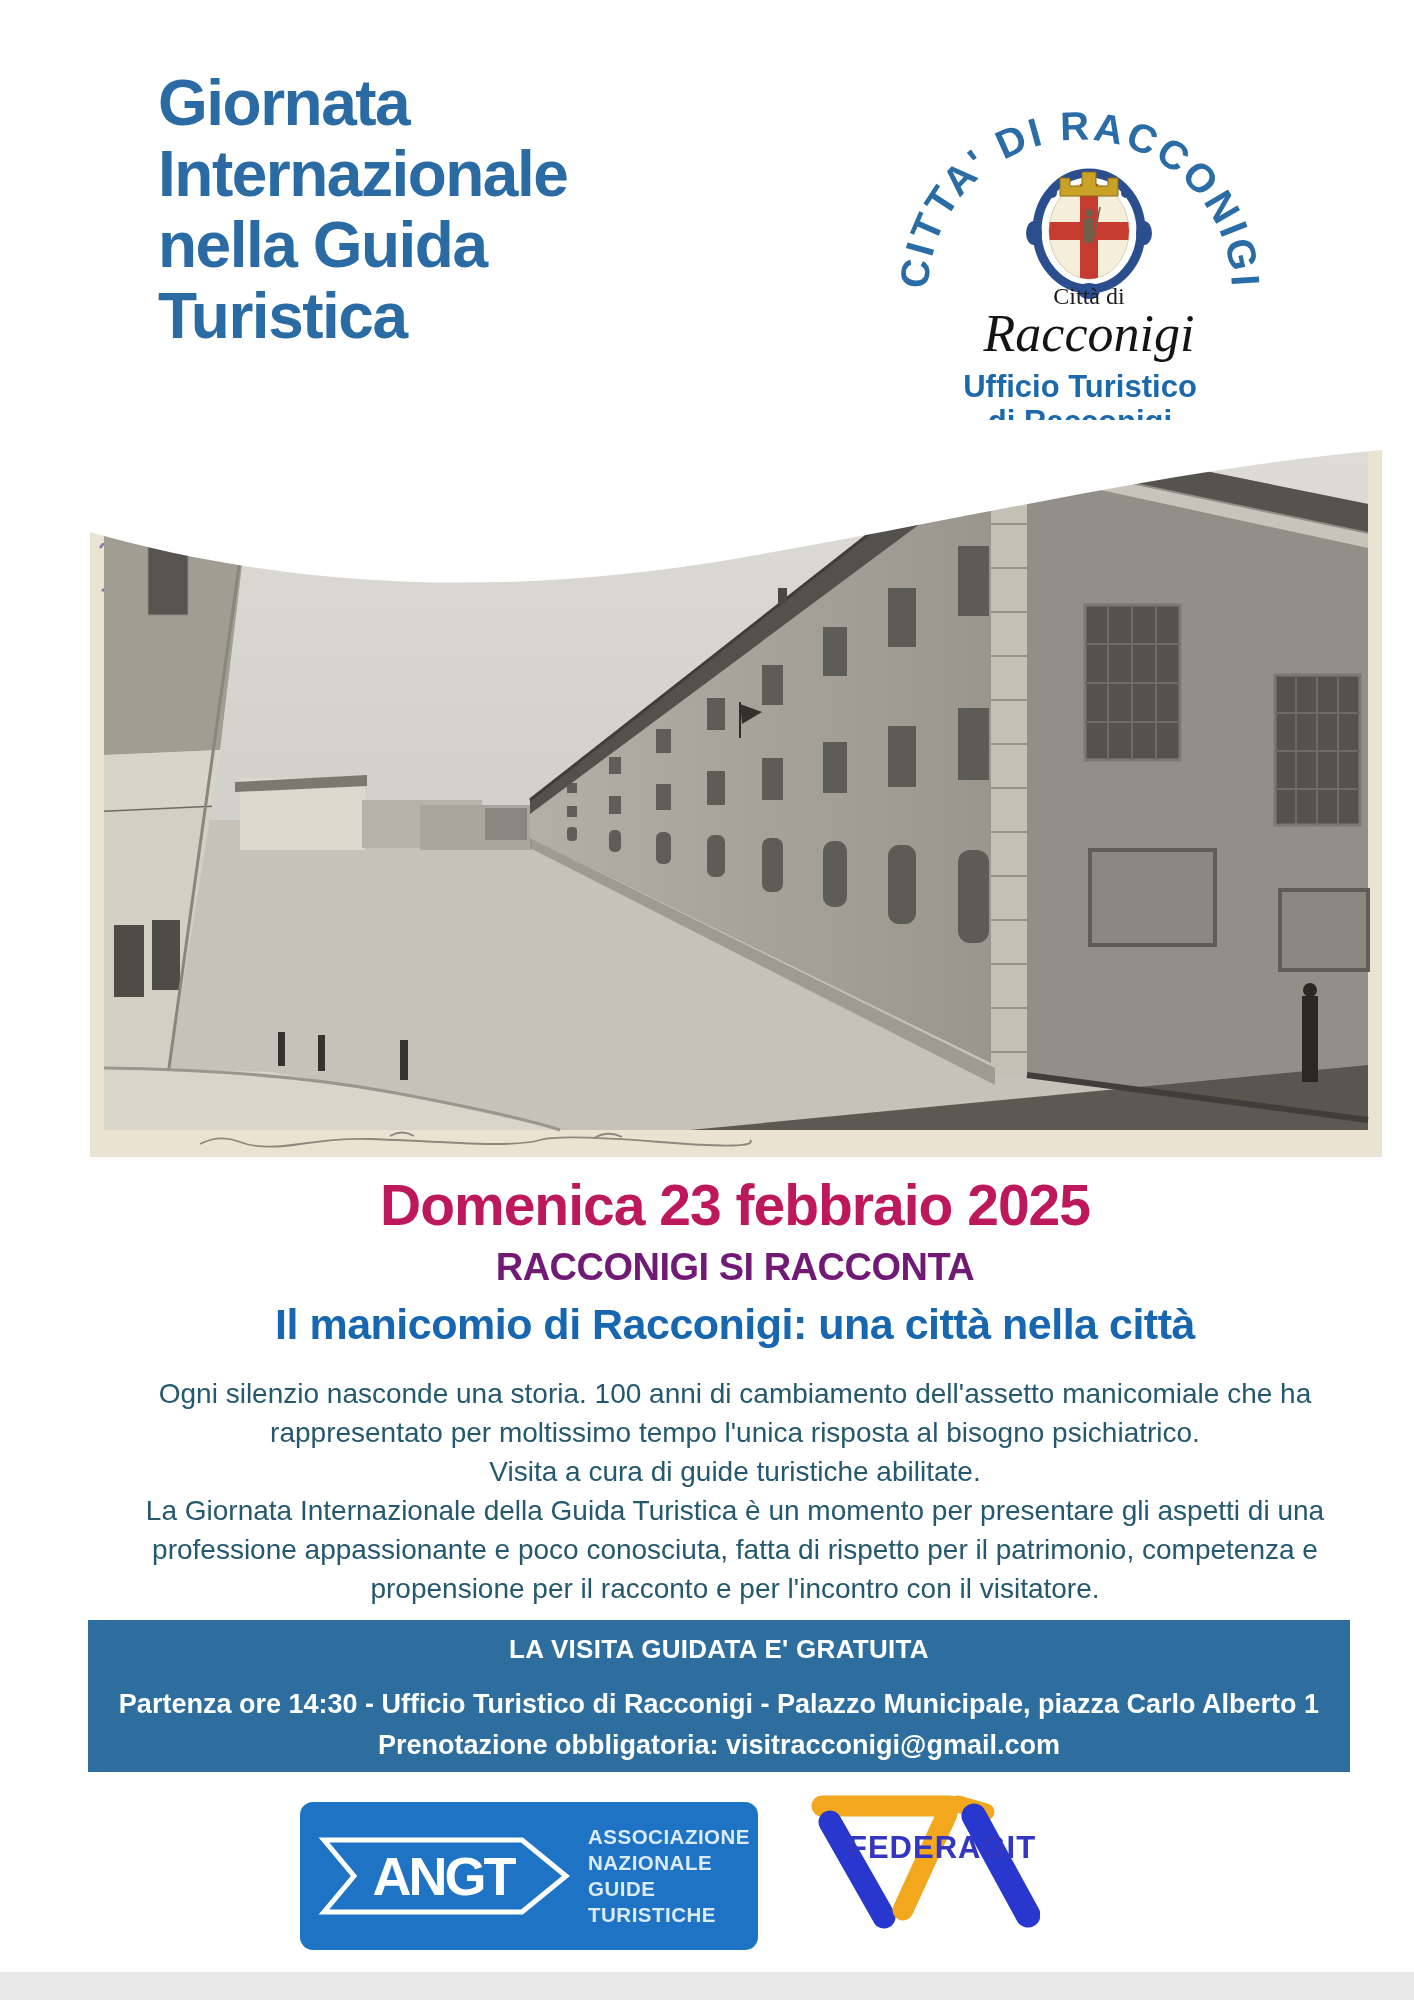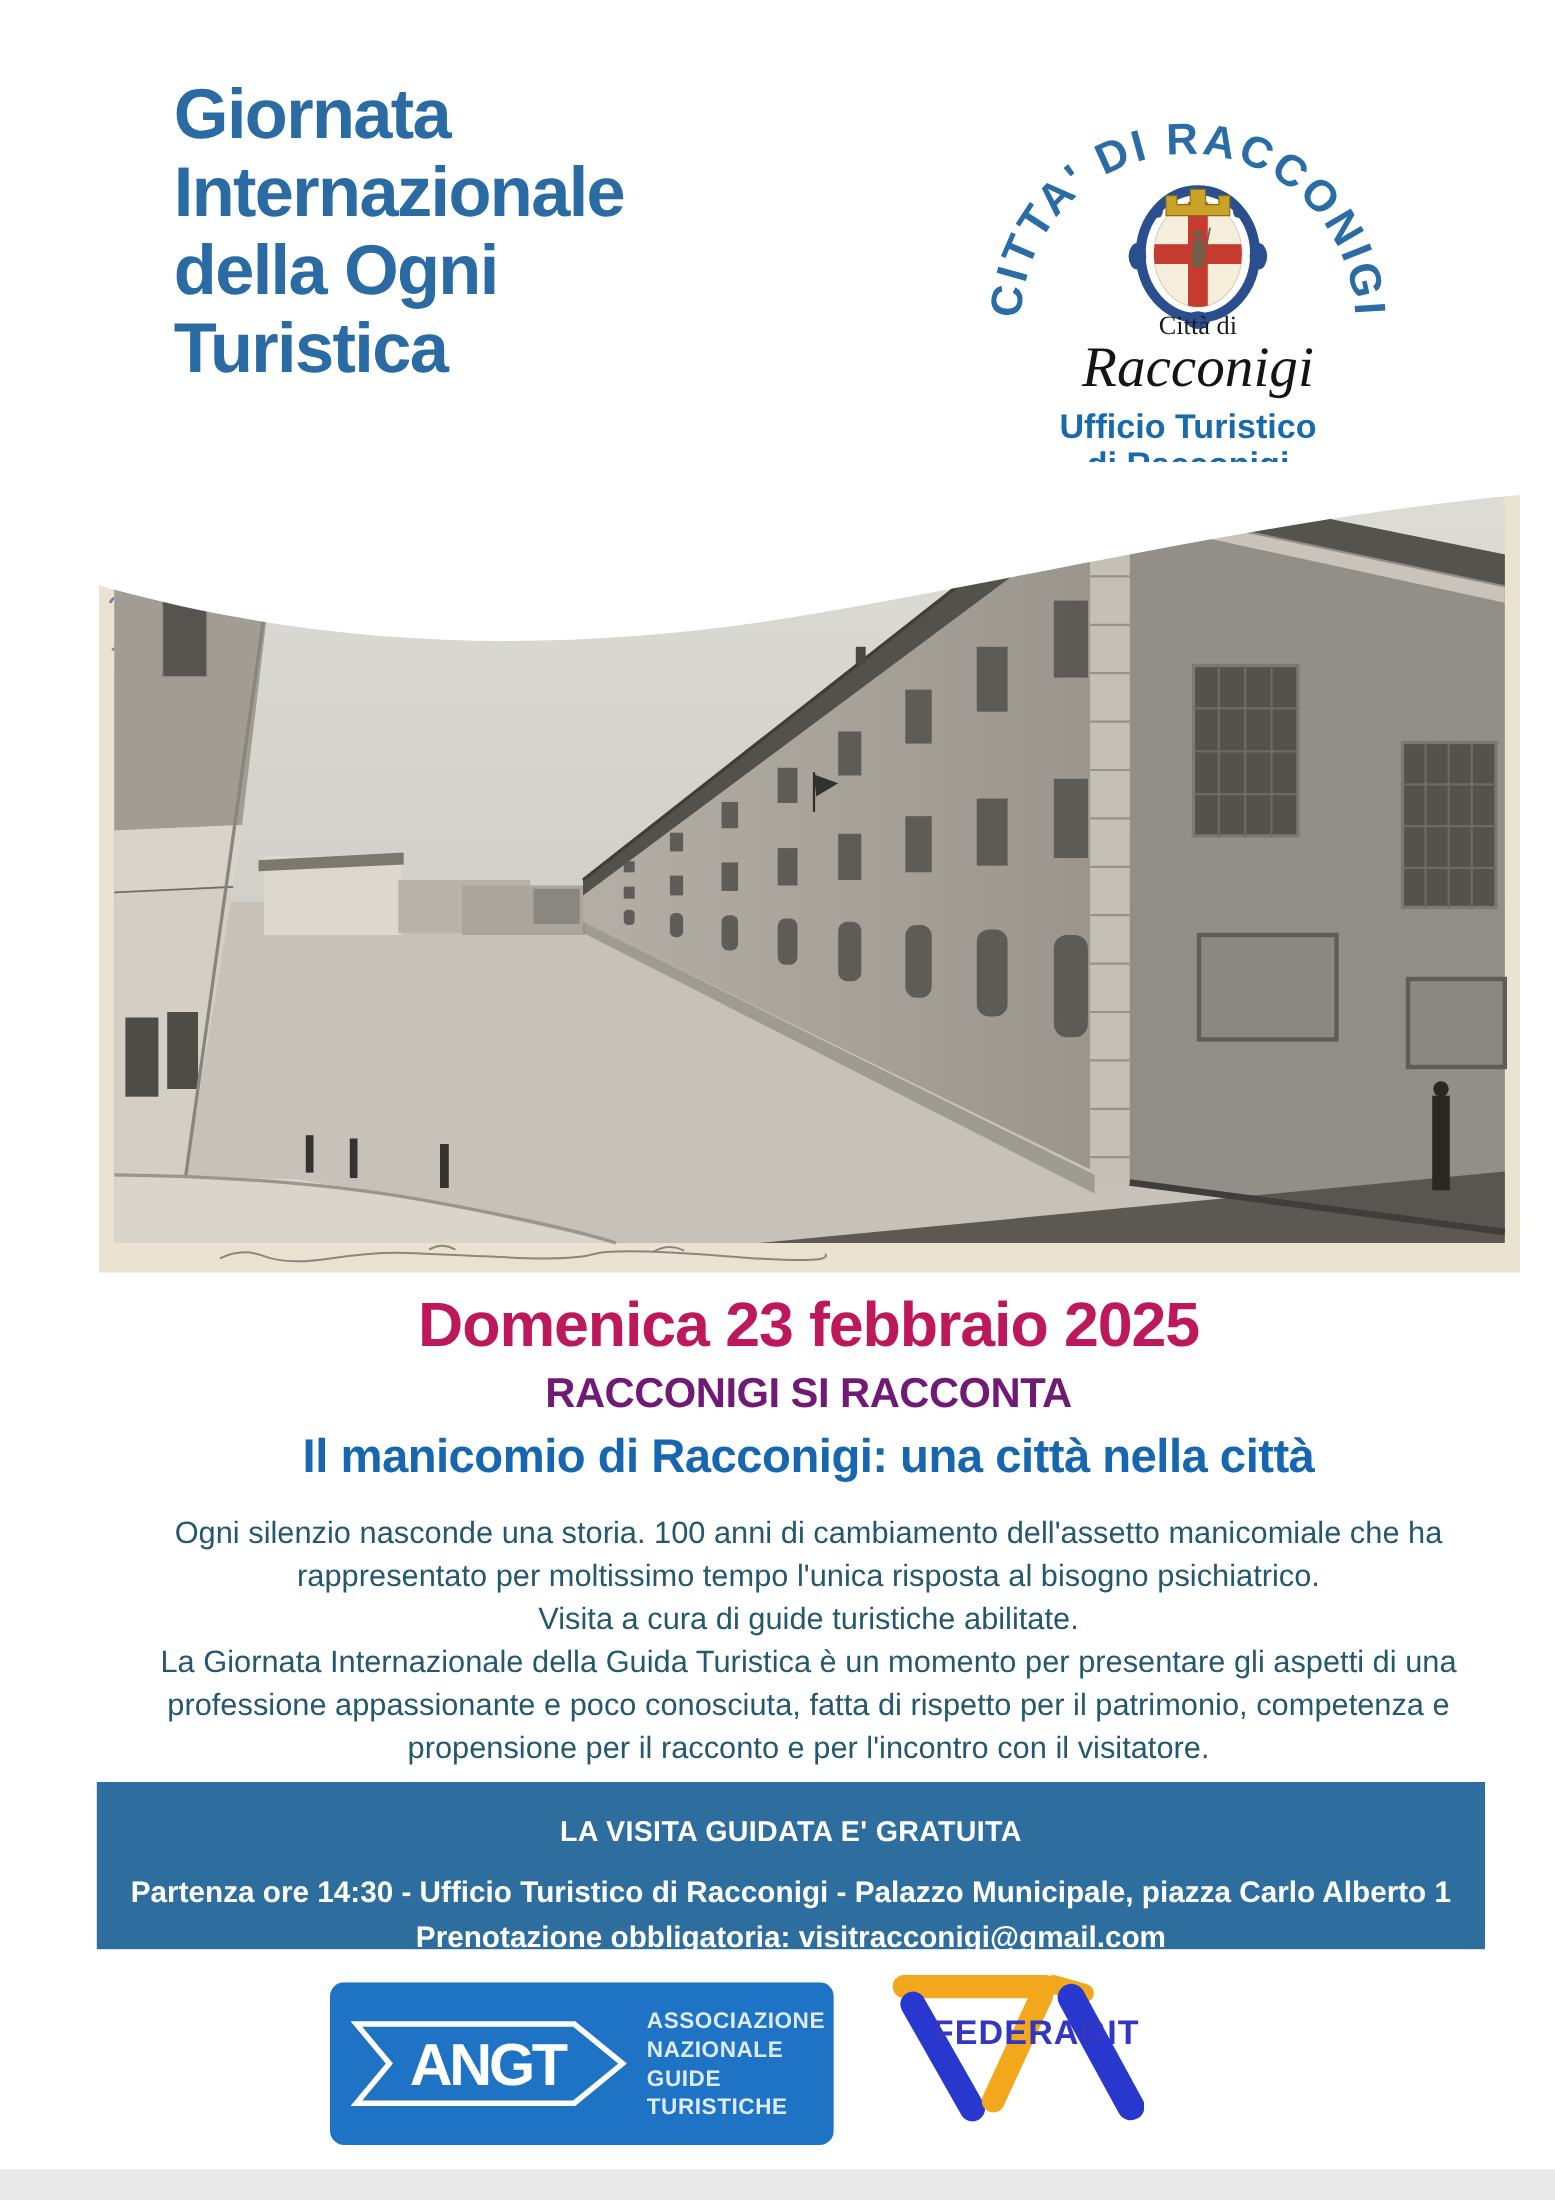--- a/index.html
+++ b/index.html
@@ -17,36 +17,36 @@
   .photo{position:absolute;left:90px;top:420px;width:1292px;height:737px;}
   
   .centerband{position:absolute;left:60px;width:1350px;text-align:center;}
   .date-line{top:1172px;font-size:57px;font-weight:700;color:#be185d;letter-spacing:-1px;}
   .series-line{top:1246px;font-size:38px;font-weight:700;color:#701a75;letter-spacing:-0.5px;}
   .subject-line{top:1300px;font-size:43px;font-weight:700;color:#1766b0;letter-spacing:-0.5px;}
   .description{top:1374px;font-size:28px;line-height:39px;color:#24586e;}
   
   .banner{position:absolute;left:88px;top:1620px;width:1262px;height:152px;
     background:#2d6e9e;color:#ffffff;text-align:center;}
-  .banner .b1{padding-top:30px;font-size:26px;font-weight:700;letter-spacing:0.3px;}
+  .banner .b1{padding-top:14px;font-size:26px;font-weight:700;letter-spacing:0.3px;}
   .banner .b2{margin-top:24px;font-size:27px;font-weight:700;}
   .banner .b3{margin-top:10px;font-size:27px;font-weight:700;}
   
   .agt{position:absolute;left:300px;top:1802px;width:458px;height:148px;}
   .federagit{position:absolute;left:800px;top:1782px;width:240px;height:148px;}
 </style>
 </head>
 <body>
 
 <div class="page">
 
   <div class="title">
     <div>Giornata</div>
     <div>Internazionale</div>
-    <div>della Ogni</div>
+    <div>nella Guida</div>
     <div>Turistica</div>
   </div>
 
   <div class="logo-block">
     <svg width="400" height="312" viewBox="0 0 400 312" xmlns="http://www.w3.org/2000/svg">
       <defs>
         <path id="arcPath" d="M54.7,281.4 A152,152 0 1 1 345.4,281.4" fill="none"></path>
         <clipPath id="shieldClip">
             <ellipse cx="209" cy="176" rx="40" ry="48"></ellipse>
           </clipPath>

